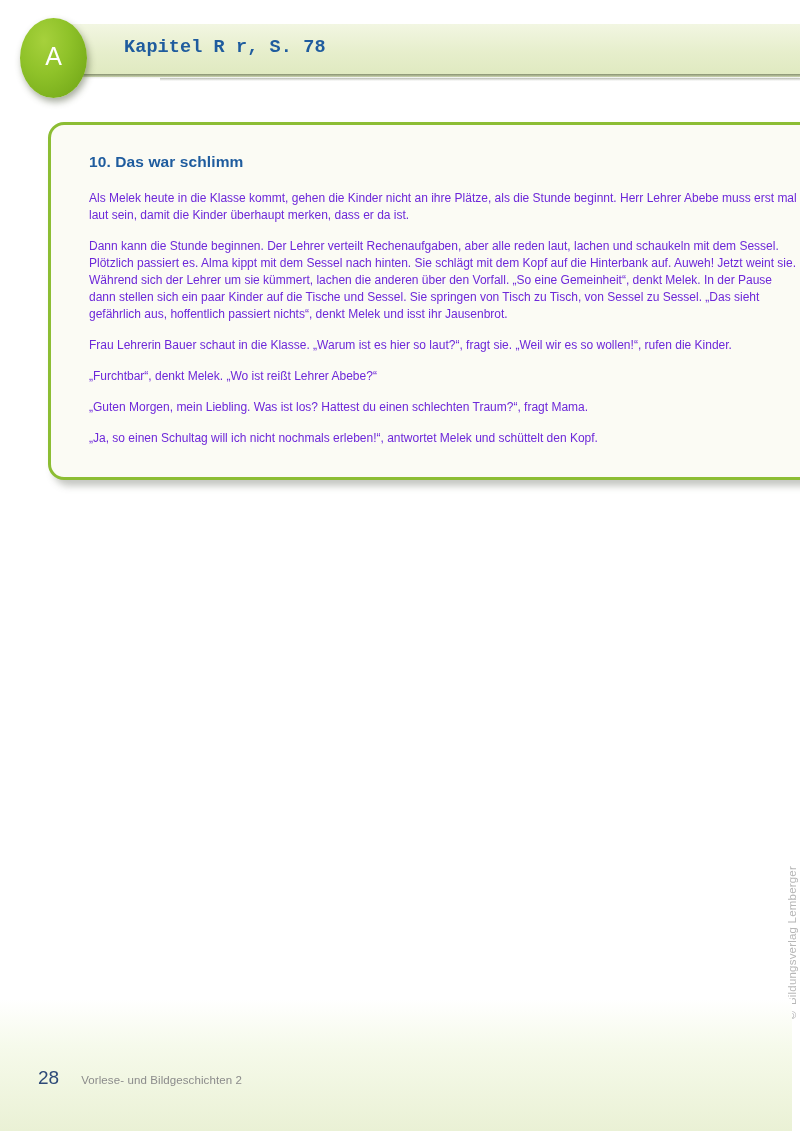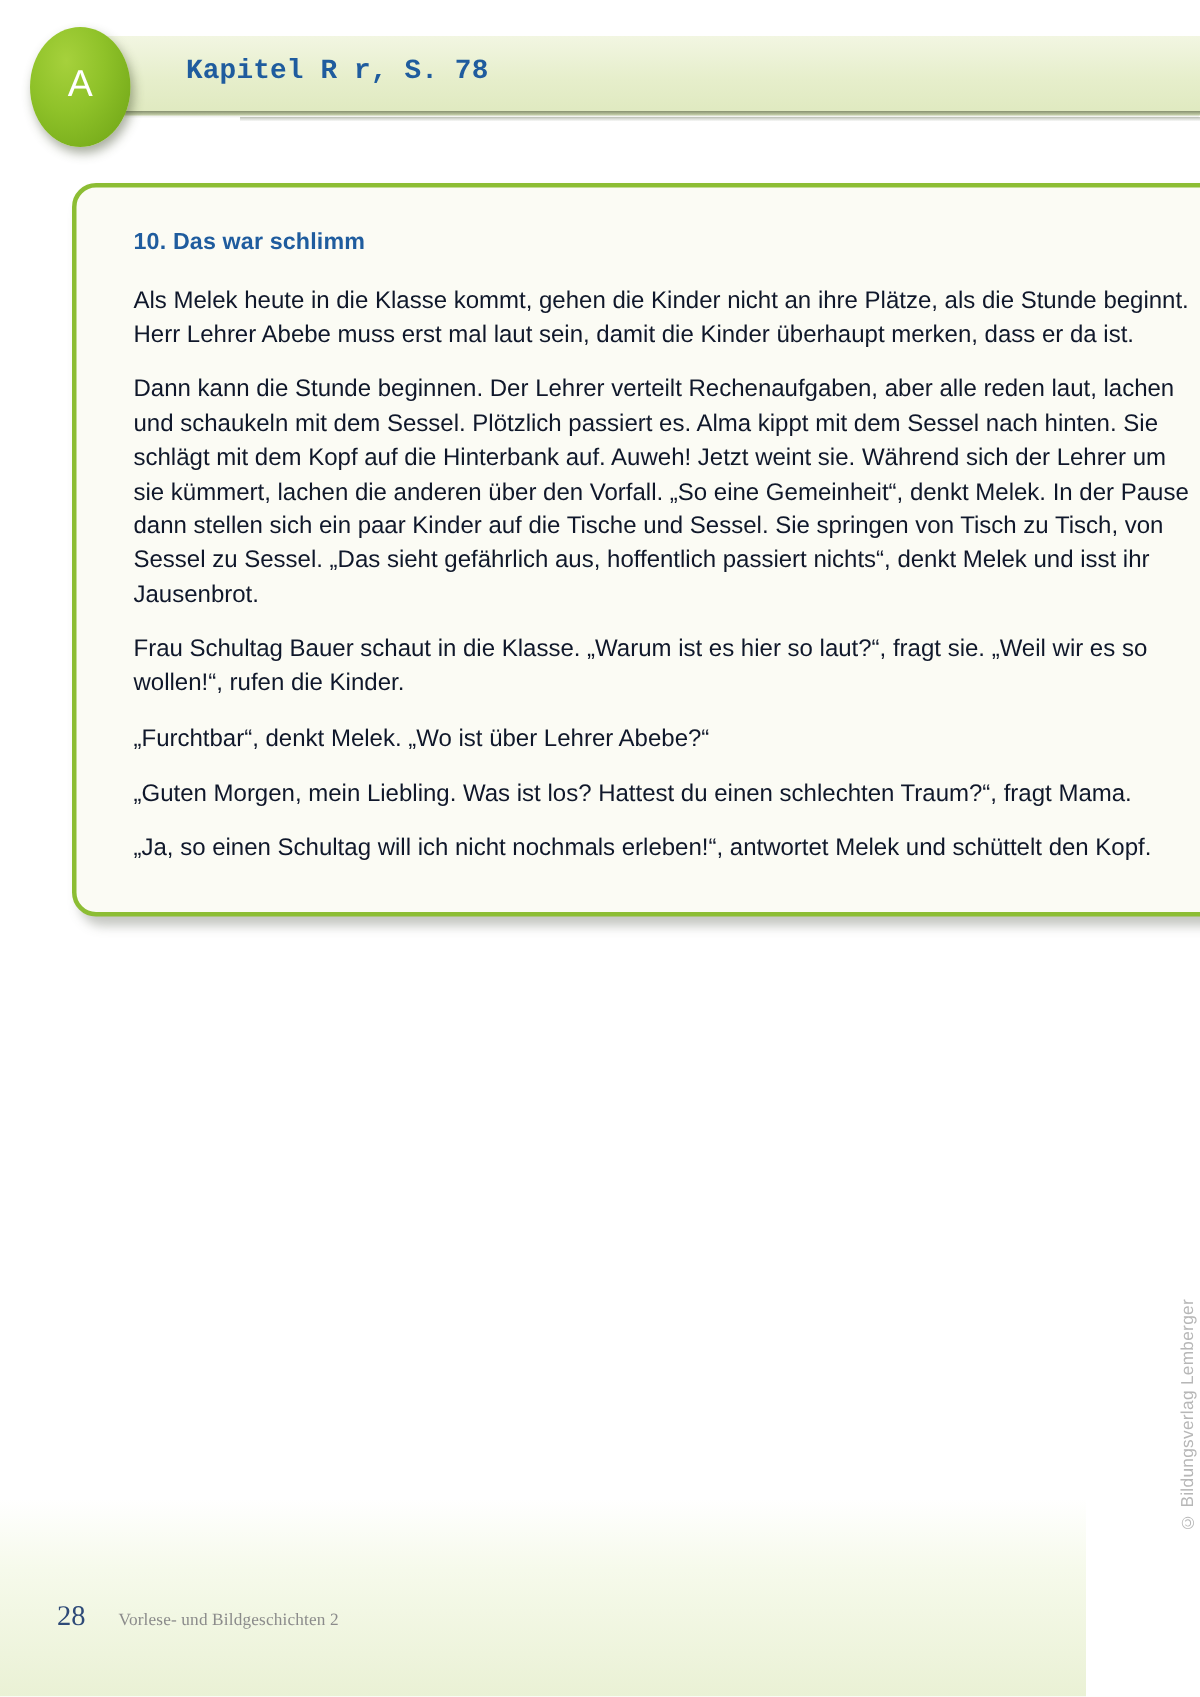--- a/index.html
+++ b/index.html
@@ -101,23 +101,23 @@
   }
   .card-heading {
     font-size: 15.5px;
     font-weight: bold;
     color: #1f5c9e;
     margin: 0 0 19px 0;
     letter-spacing: 0.1px;
   }
   .card p {
     margin: 0 0 14px 0;
-    font-size: 16px;
+    font-size: 12px;
     line-height: 1.42;
-    color: #0f172a;
+    color: #6d28d9;
   }
   .card p:last-child {
     margin-bottom: 0;
   }
 
   
   .copyright {
     position: absolute;
     right: 2px;
     top: 866px;
@@ -128,24 +128,23 @@
     transform-origin: center;
     letter-spacing: 0.2px;
     white-space: nowrap;
   }
 
   
   .footer {
     position: absolute;
     left: 0;
     bottom: 0;
-    width: 724px;
+    width: 792px;
     height: 132px;
     background: linear-gradient(180deg, rgba(255,255,255,1) 0%, rgba(246,250,235,1) 36%, rgba(234,241,213,1) 100%);
-    font-family: Liberation Serif, serif;
   }
   .footer-inner {
     position: absolute;
     left: 38px;
     top: 68px;
     display: flex;
     align-items: baseline;
   }
   .footer-page {
     font-size: 19px;
@@ -169,22 +168,22 @@
   <div class="header-title">Kapitel R r, S. 78</div>
   <div class="header-circle">
     <div class="header-circle-letter">A</div>
   </div>
 </div>
 
 <div class="card">
   <h2 class="card-heading">10. Das war schlimm</h2>
   <p>Als Melek heute in die Klasse kommt, gehen die Kinder nicht an ihre Plätze, als die Stunde beginnt. Herr Lehrer Abebe muss erst mal laut sein, damit die Kinder überhaupt merken, dass er da ist.</p>
   <p>Dann kann die Stunde beginnen. Der Lehrer verteilt Rechenaufgaben, aber alle reden laut, lachen und schaukeln mit dem Sessel. Plötzlich passiert es. Alma kippt mit dem Sessel nach hinten. Sie schlägt mit dem Kopf auf die Hinterbank auf. Auweh! Jetzt weint sie. Während sich der Lehrer um sie kümmert, lachen die anderen über den Vorfall. „So eine Gemeinheit“, denkt Melek. In der Pause dann stellen sich ein paar Kinder auf die Tische und Sessel. Sie springen von Tisch zu Tisch, von Sessel zu Sessel. „Das sieht gefährlich aus, hoffentlich passiert nichts“, denkt Melek und isst ihr Jausenbrot.</p>
-  <p>Frau Schultag Bauer schaut in die Klasse. „Warum ist es hier so laut?“, fragt sie. „Weil wir es so wollen!“, rufen die Kinder.</p>
-  <p>„Furchtbar“, denkt Melek. „Wo ist über Lehrer Abebe?“</p>
+  <p>Frau Lehrerin Bauer schaut in die Klasse. „Warum ist es hier so laut?“, fragt sie. „Weil wir es so wollen!“, rufen die Kinder.</p>
+  <p>„Furchtbar“, denkt Melek. „Wo ist reißt Lehrer Abebe?“</p>
   <p>„Guten Morgen, mein Liebling. Was ist los? Hattest du einen schlechten Traum?“, fragt Mama.</p>
   <p>„Ja, so einen Schultag will ich nicht nochmals erleben!“, antwortet Melek und schüttelt den Kopf.</p>
 </div>
 
 <div class="copyright">© Bildungsverlag Lemberger</div>
 
 <div class="footer">
   <div class="footer-inner">
     <span class="footer-page">28</span>
     <span class="footer-label">Vorlese- und Bildgeschichten 2</span>

